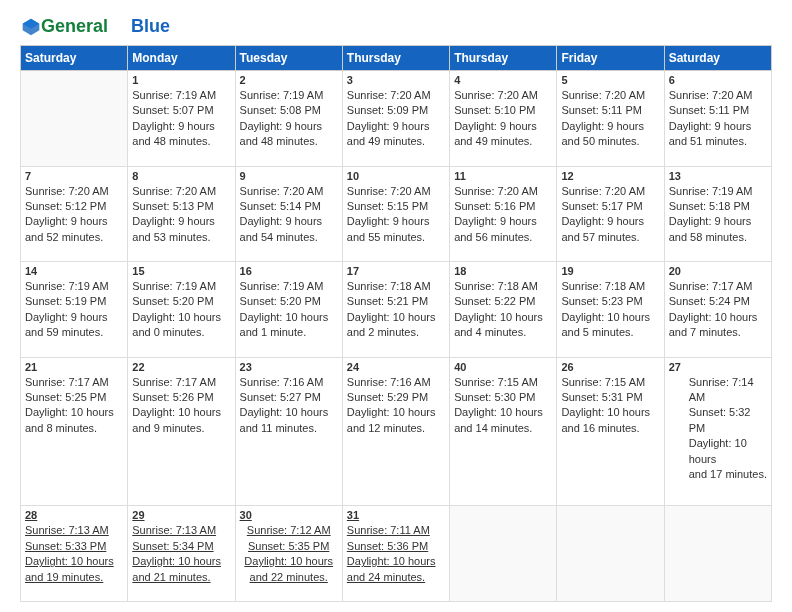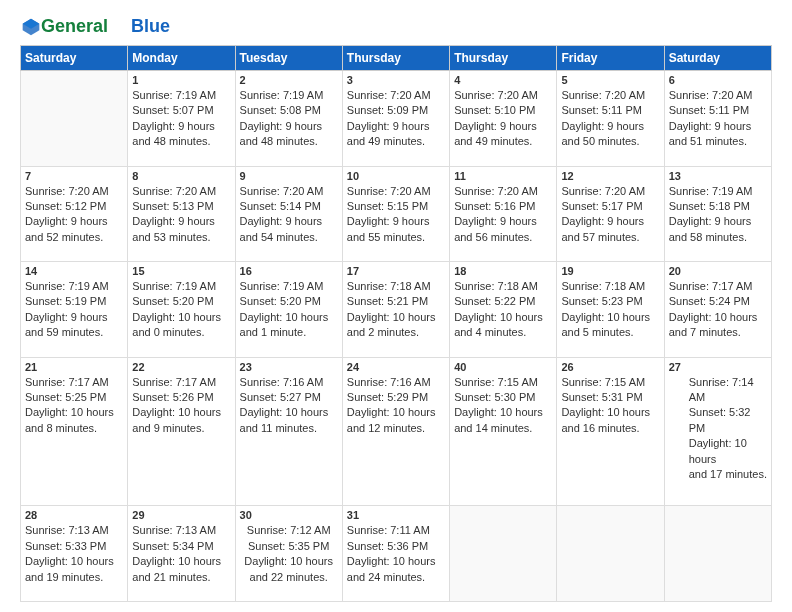--- a/index.html
+++ b/index.html
@@ -83,20 +83,21 @@
     .day-info {
       font-size: 11px;
       line-height: 1.4;
       color: #333;
     }
     .empty-cell {
       background: #f9f9f9;
     }
     tr:last-child td {
       height: 70px;
+      text-decoration: underline;
     }
   </style>
 </head>
 <body>
 
 <div class="page">
   <div class="header">
     <div class="logo">
       <svg class="logo-icon" viewBox="0 0 24 24">
         <path d="M12 2 L22 8 L22 16 L12 22 L2 16 L2 8 Z" fill="#1565c0" opacity="0.8"></path>

